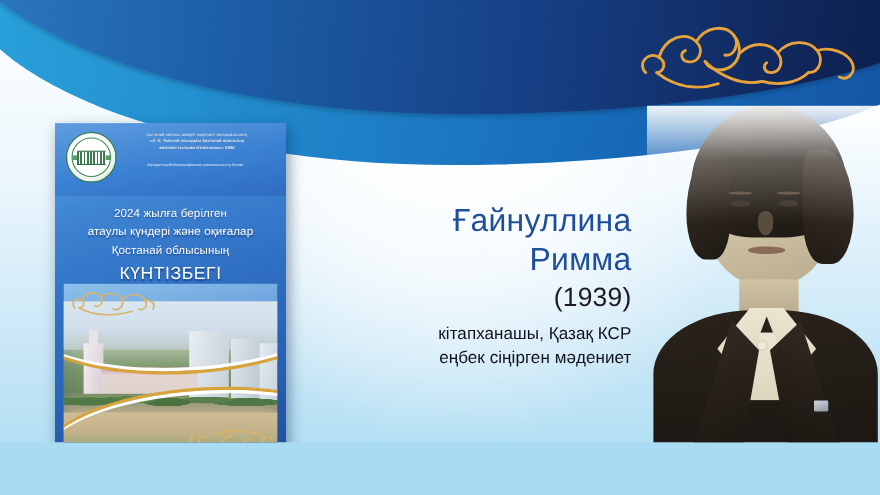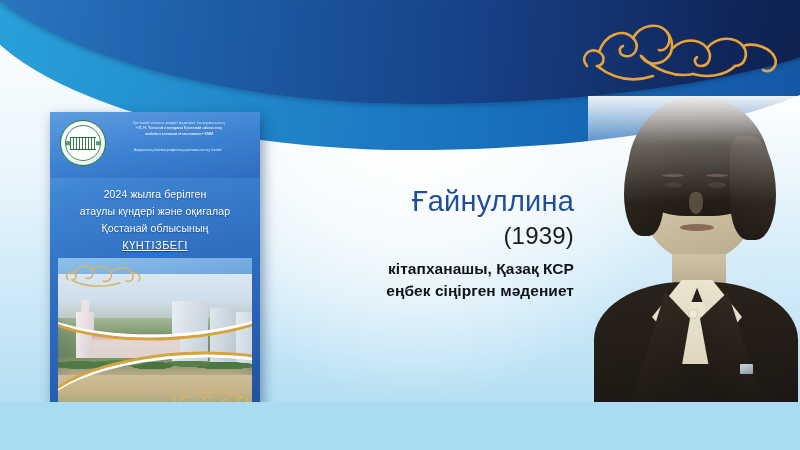--- a/index.html
+++ b/index.html
@@ -101,21 +101,21 @@
   .book-head-text .ln2{font-weight:bold;}
   .book-subdept{
     position:absolute;left:50px;top:36px;width:155px;text-align:center;
     color:#dcebfb;font-size:3.5px;line-height:1.4;
   }
   .book-title{
     position:absolute;left:8px;top:74px;width:194px;text-align:center;
     color:#ffffff;font-size:10.5px;line-height:1.62;letter-spacing:.1px;
     text-shadow:0 1px 1.5px rgba(0,20,60,.45);
   }
-  .book-title .big{font-size:11px;letter-spacing:.5px;text-decoration:underline;}
+  .book-title .big{font-size:16px;letter-spacing:.5px;}
   
   .book-photo-wrap{
     position:absolute;left:8px;top:146px;width:194px;height:164px;
     background:linear-gradient(170deg,#8dc0ea 0%,#5c95d8 40%,#2f63ad 100%);
     overflow:hidden;
   }
   .book-city{
     position:absolute;left:-2px;top:16px;width:200px;height:136px;
     background:
       linear-gradient(180deg,#cfe1ee 0%,#dfeaf2 16%,#b9c9b2 26%,#7f9a6e 44%,#6e8a60 60%,#b9a98a 74%,#cdbd9a 86%,#86936d 100%);
@@ -235,21 +235,20 @@
     letter-spacing:.2px;margin:0;
     text-shadow:0 1px 1px rgba(255,255,255,.8);
   }
   .person-years{
     color:#1b1b1b;font-size:24px;line-height:1.25;margin:2px 0 7px 0;
     letter-spacing:.2px;
   }
   .person-desc{
     color:#10131a;font-size:15.5px;line-height:1.42;margin:0;
     letter-spacing:.05px;
-    font-weight:bold;
   }
 </style>
 </head>
 <body>
 
 <div class="slide">
 
   <div class="content-wash"></div>
 
   <div class="banner">
@@ -354,20 +353,21 @@
     <div class="p-collar-r"></div>
     <div class="p-button"></div>
     <div class="p-lapel-l"></div>
     <div class="p-lapel-r"></div>
     <div class="p-badge"></div>
     <div class="portrait-fade"></div>
   </div>
 
   <div class="text-block">
     <div class="person-name">Ғайнуллина</div>
+    <div class="person-name">Римма</div>
     <div class="person-years">(1939)</div>
     <div class="person-desc">
       <div>кітапханашы, Қазақ КСР</div>
       <div>еңбек сіңірген мәдениет</div>
     </div>
   </div>
 
 </div>
 
 </body></html>

